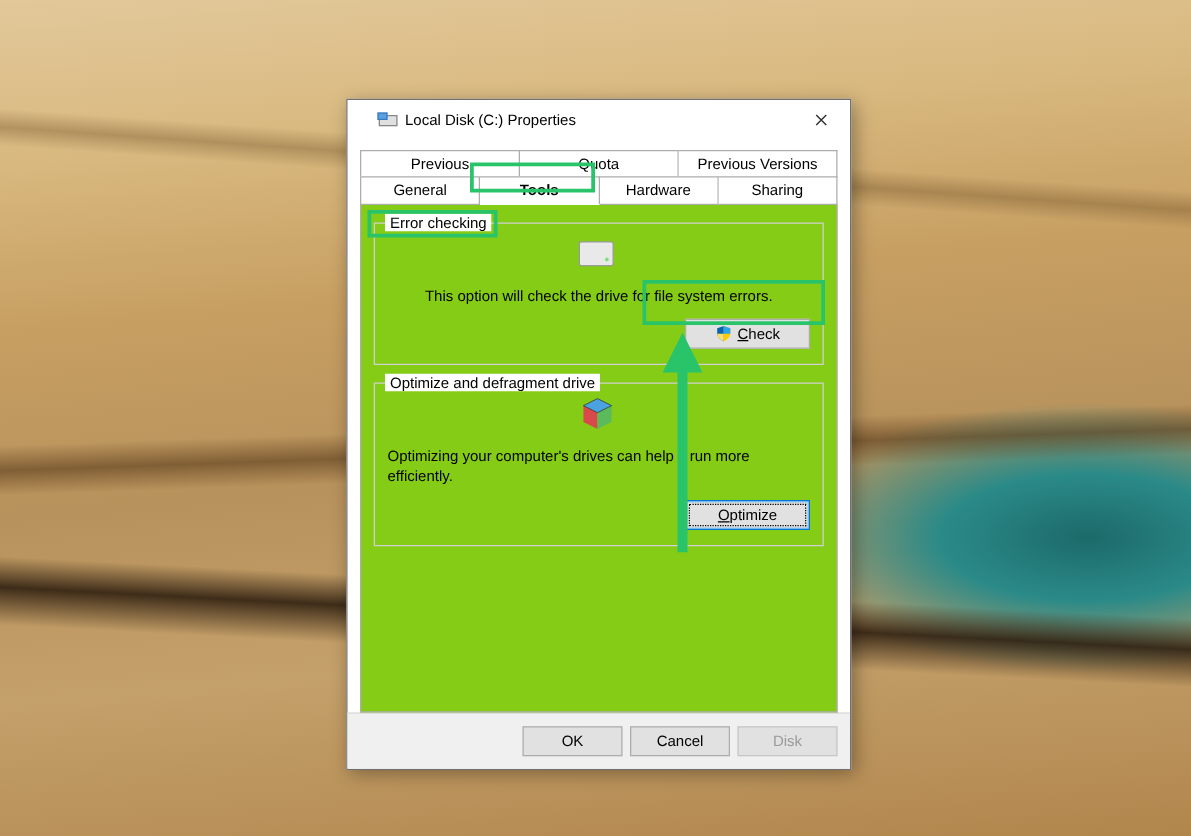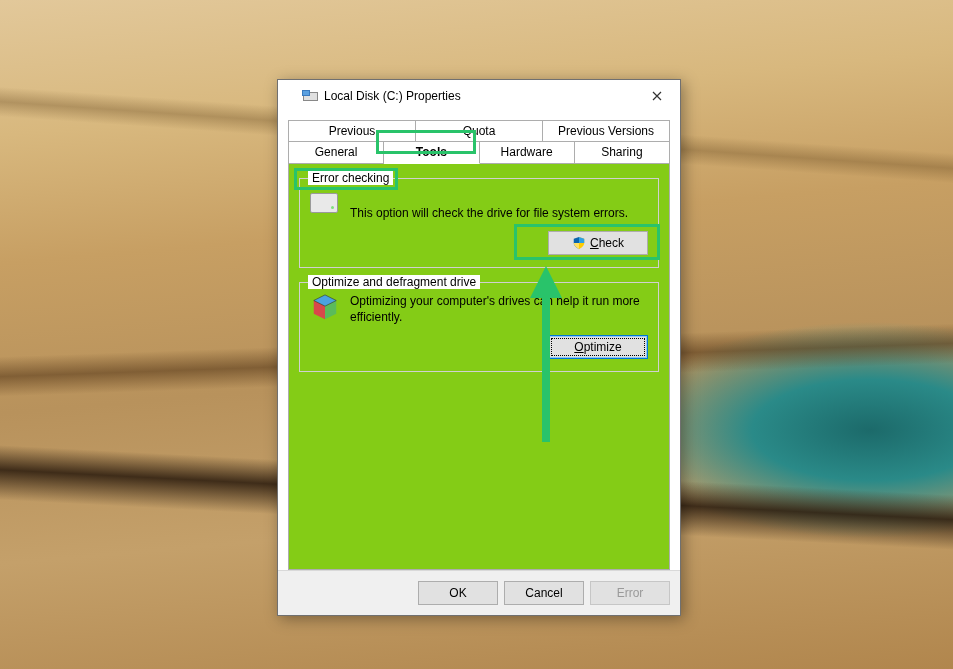--- a/index.html
+++ b/index.html
@@ -125,21 +125,22 @@
     position:absolute;
     top:-8px; left:8px;
     background:#fff;
     padding:0 4px;
     font-size:12px;
     color:#000;
   }
   .group .row {
     display:flex;
     gap:8px;
-    align-items:flex-end;
+    align-items:center;
+    flex-direction:column;
   }
   .group .icon32 {
     width:32px; height:32px; flex:0 0 32px;
   }
   .drive32 {
     position:relative; width:28px; height:20px; margin-top:4px;
     background:#e9e9e9; border:1px solid #9a9a9a; border-radius:2px;
   }
   .drive32::after{
     content:""; position:absolute; right:3px; bottom:3px; width:3px; height:3px;
@@ -285,21 +286,21 @@
           </button>
         </div>
       </div>
 
     </div>
   </div>
 
   <div class="footer">
     <button class="winbtn">OK</button>
     <button class="winbtn">Cancel</button>
-    <button class="winbtn disabled">Error</button>
+    <button class="winbtn disabled">Disk</button>
   </div>
 
   <div class="hl" style="left:98px; top:50px; width:100px; height:24px;"></div>
   <div class="hl" style="left:16px; top:88px; width:104px; height:22px;"></div>
   <div class="hl" style="left:236px; top:144px; width:146px; height:36px;"></div>
 
   <svg class="arrow" style="left:248px; top:182px; width:40px; height:180px;" viewBox="0 0 40 180">
     <path d="M20 180 L20 28" stroke="#29c36a" stroke-width="8" fill="none"></path>
     <path d="M4 36 L20 4 L36 36 Z" fill="#29c36a"></path>
   </svg>

